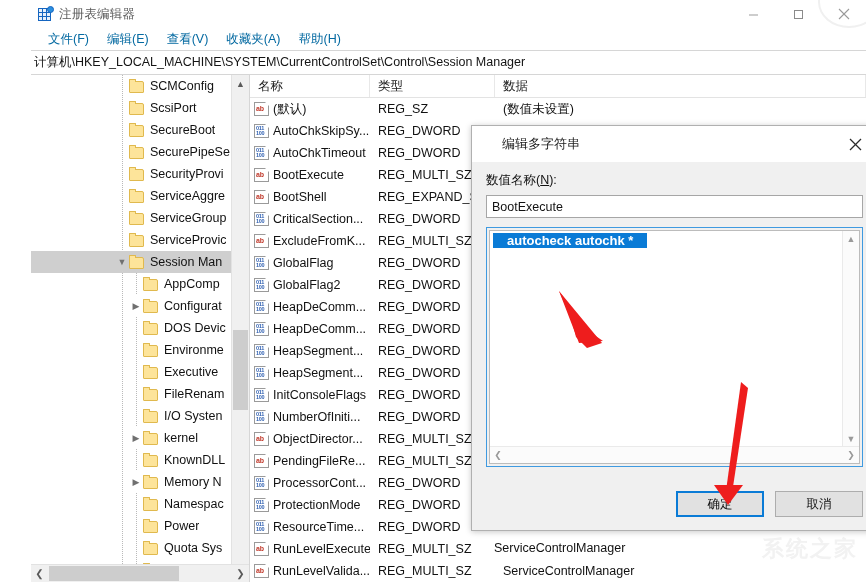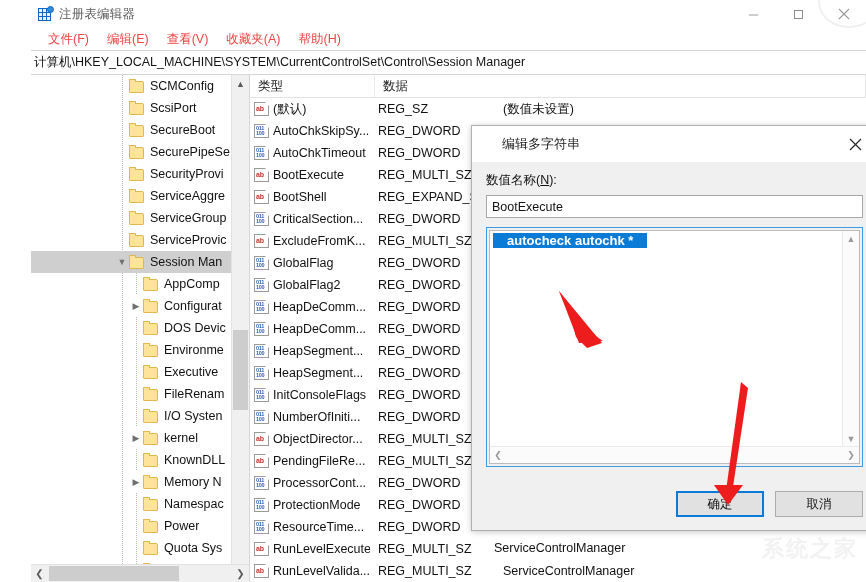--- a/index.html
+++ b/index.html
@@ -71,21 +71,21 @@
     border-radius: 50%;
     pointer-events: none;
   }
 
   
   .menubar {
     height: 22px; flex: 0 0 22px;
     display: flex; align-items: flex-end;
     padding-left: 8px;
     background: #ffffff;
-    color: #ef4444;
+    color: #0369a1;
     font-size: 12.5px;
   }
   .menubar .mi { padding: 0 9px; line-height: 22px; }
 
   
   .addressbar {
     flex: 0 0 23px; height: 23px;
     border-top: 1px solid #d6d6d6;
     border-bottom: 1px solid #d6d6d6;
     background: #ffffff;
@@ -524,20 +524,21 @@
       </div>
       <div class="hscroll">
         <div class="arrow left">❮</div>
         <div class="thumb"></div>
         <div class="arrow right">❯</div>
       </div>
     </div>
 
     <div class="list-pane">
       <div class="lheader">
+        <div class="col col-name">名称</div>
         <div class="col col-type">类型</div>
         <div class="col col-data">数据</div>
       </div>
       <div class="lrows" id="list-host">
           <div class="lrow">
             <span class="cname">
               <span class="vicon str">
                 <span>ab</span>
               </span>
               <span>(默认)</span>

